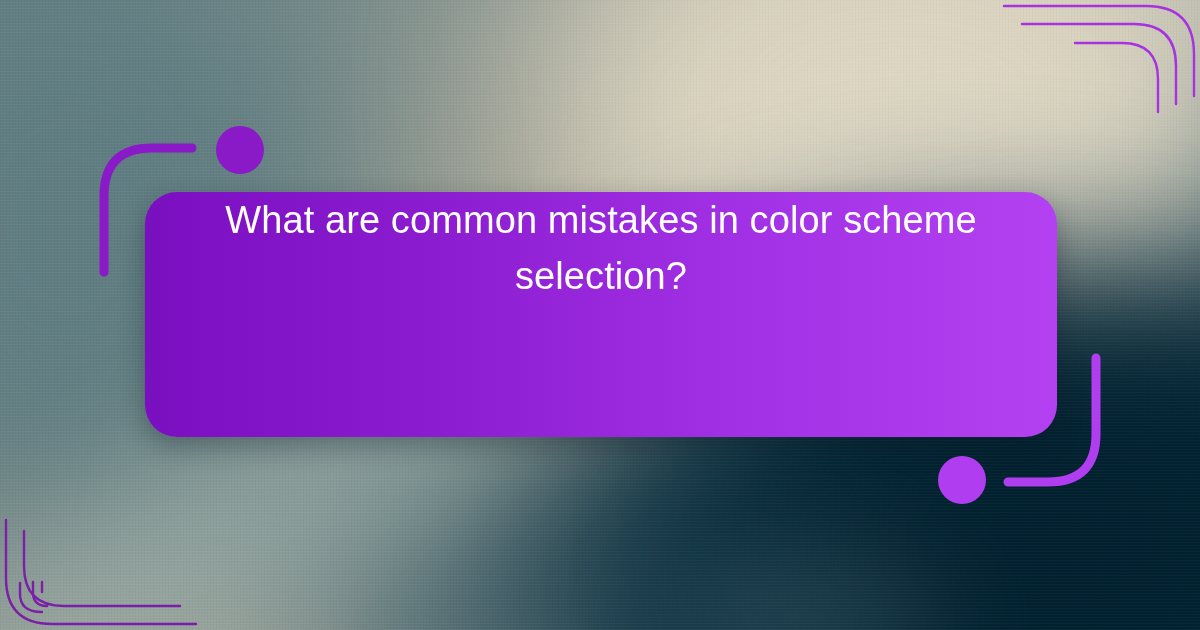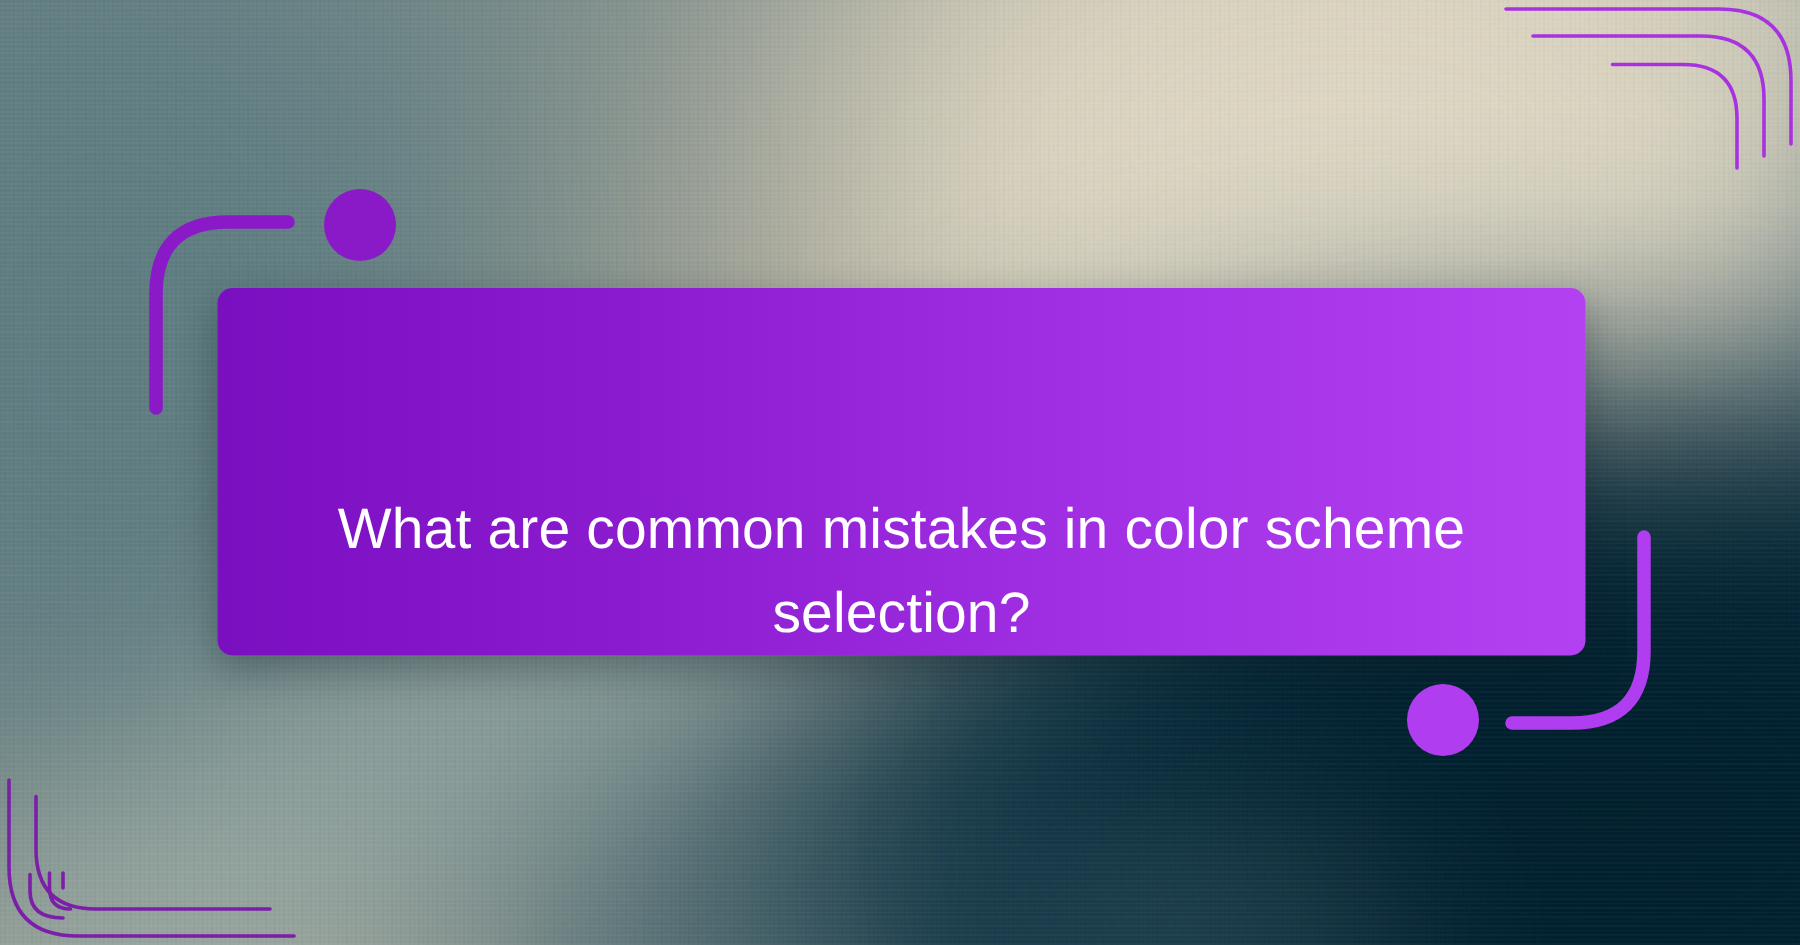--- a/index.html
+++ b/index.html
@@ -119,25 +119,25 @@
     pointer-events: none;
   }
 
   
   .card {
     position: absolute;
     left: 145px;
     top: 192px;
     width: 912px;
     height: 245px;
-    border-radius: 10px;
+    border-radius: 32px;
     background: linear-gradient(90deg, #7a0fc0 0%, #8b1bcf 30%, #a02fe4 62%, #b441f1 100%);
     box-shadow: 0 10px 26px rgba(10, 25, 35, 0.33);
     display: flex;
-    align-items: flex-end;
+    align-items: flex-start;
     justify-content: center;
     box-sizing: border-box;
     padding: 0 62px;
   }
 
   .card-title {
     margin: 0;
     color: #ffffff;
     font-size: 38px;
     font-weight: 400;

